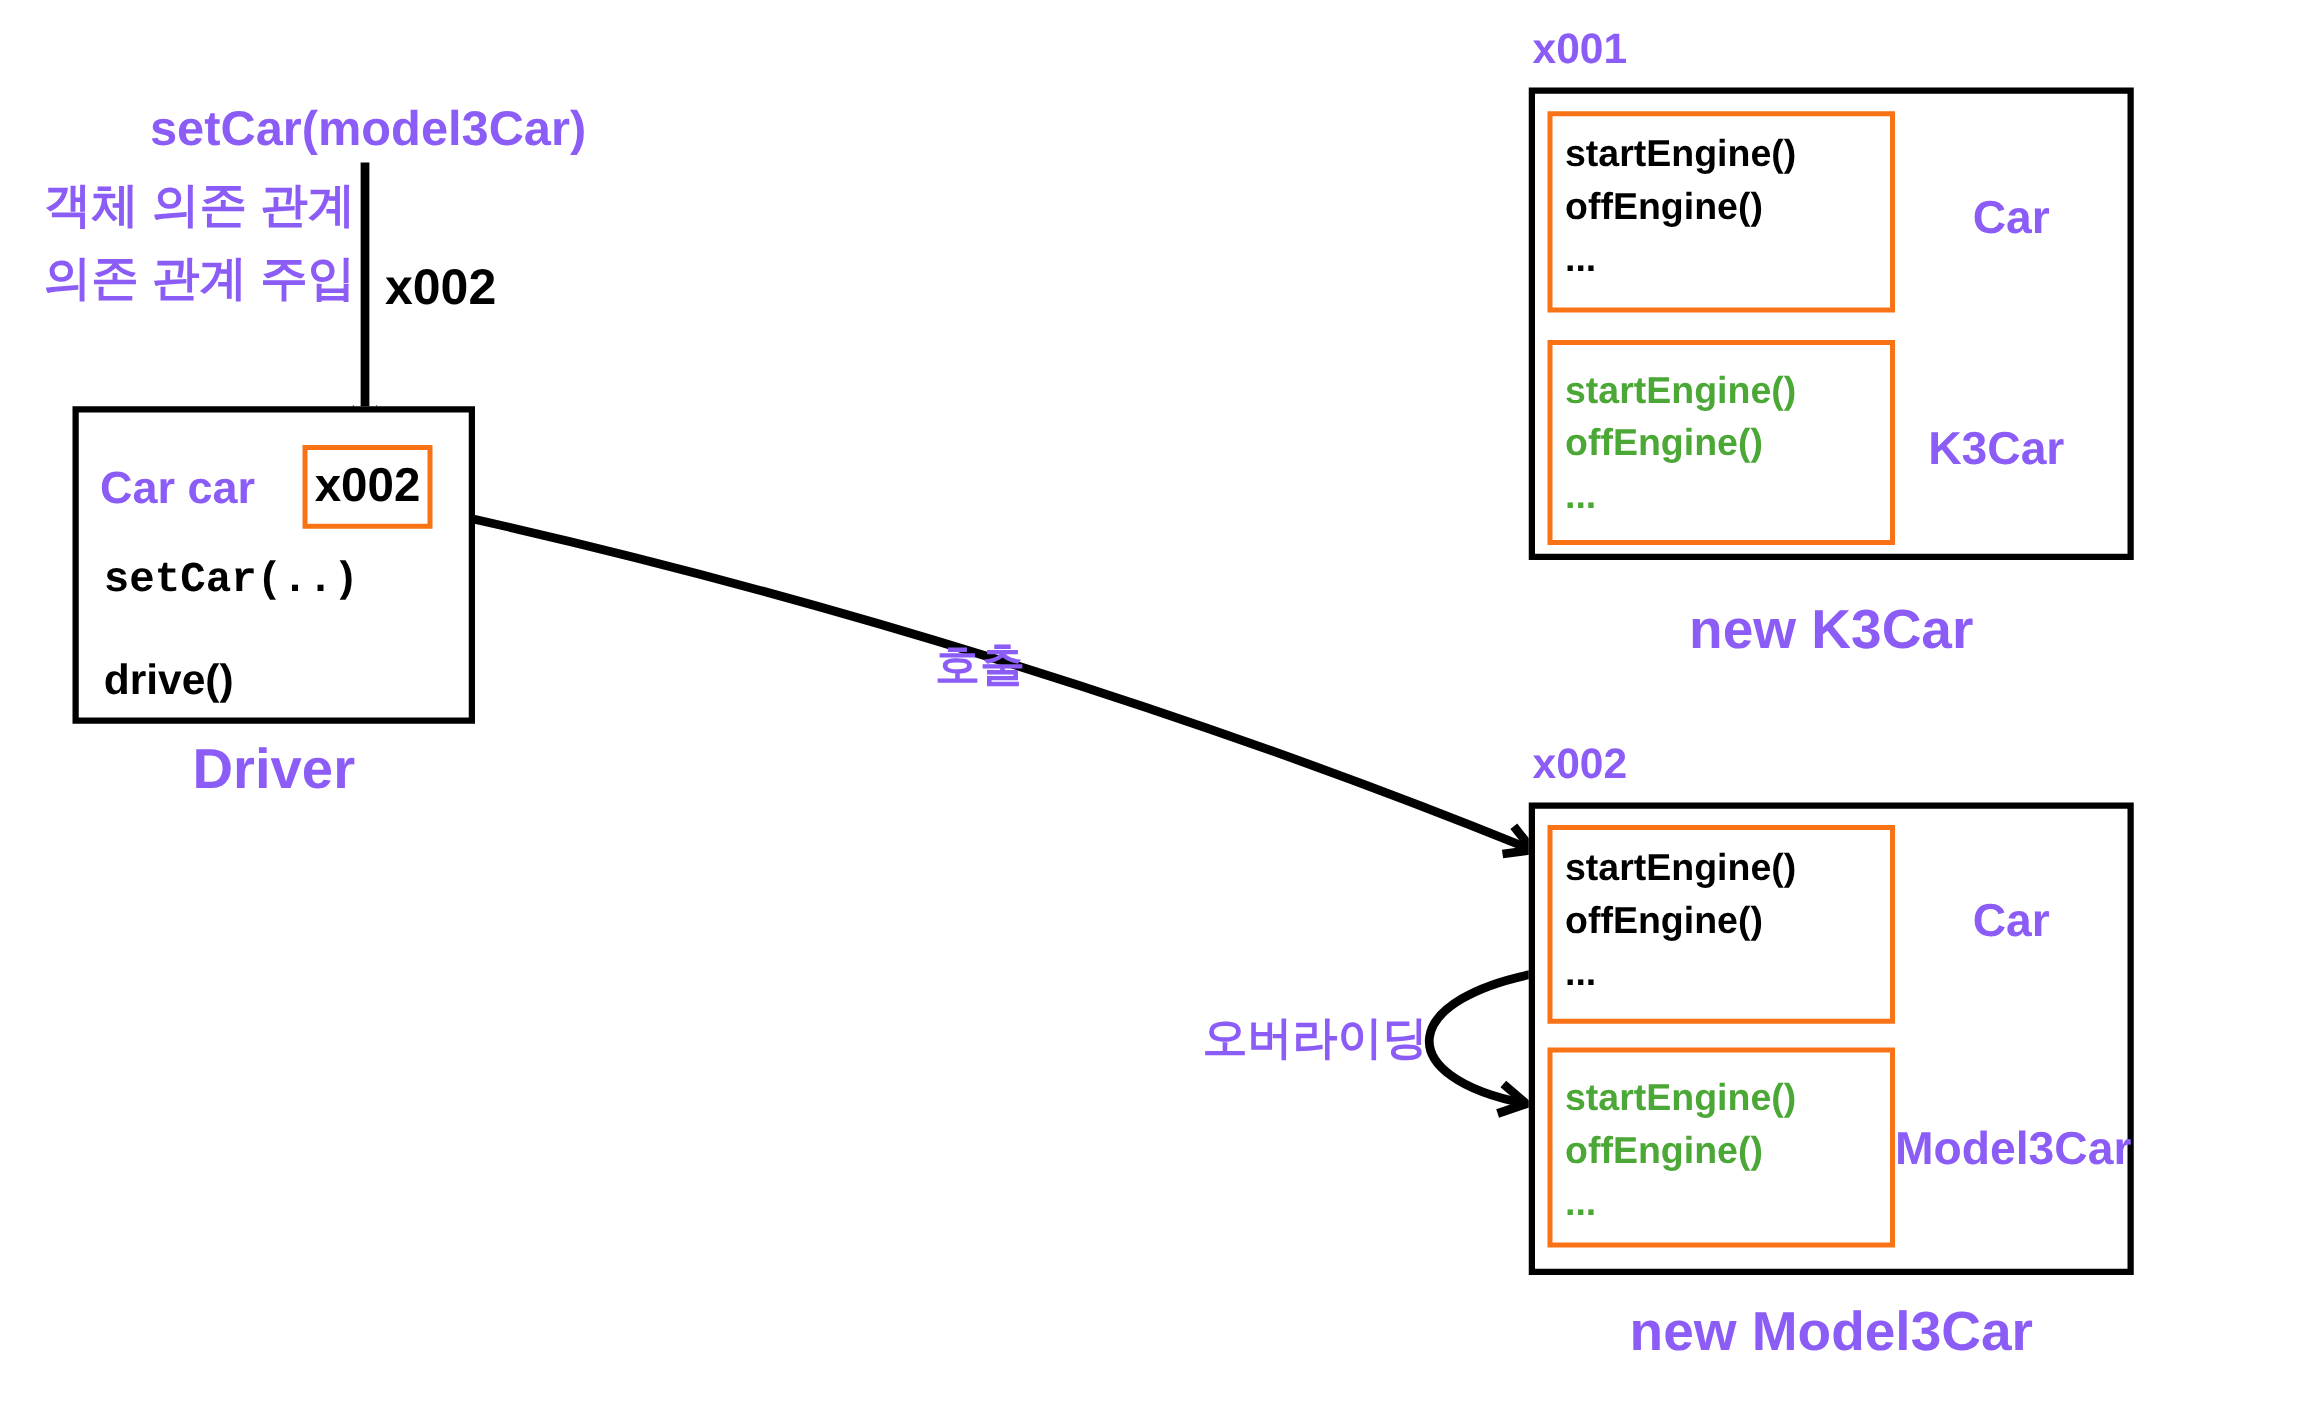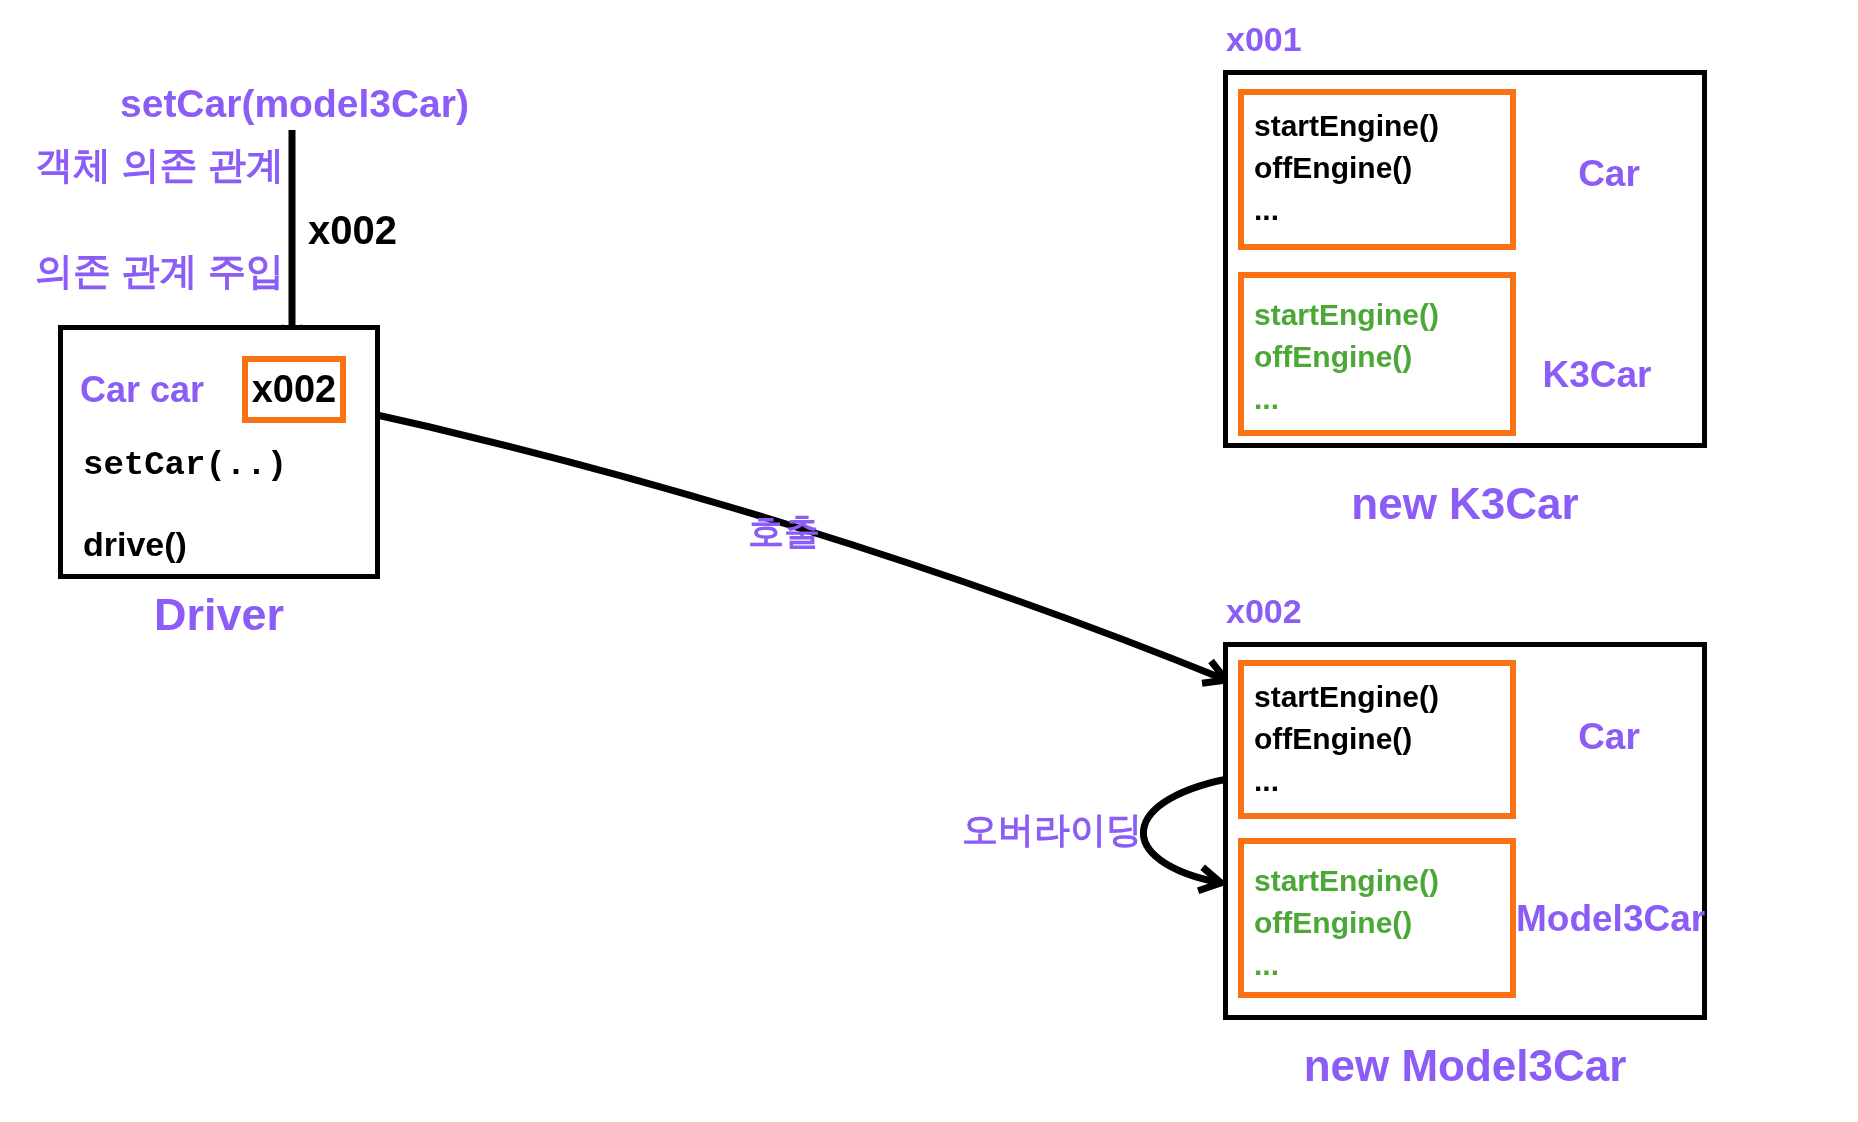--- a/index.html
+++ b/index.html
@@ -10,21 +10,21 @@
     font-family:"Liberation Sans","DejaVu Sans",sans-serif;
     font-weight:700;
     overflow:hidden;
   }
   .t{position:absolute;white-space:nowrap;line-height:1;}
   .gray{color:#8b5cf6;}
   .black{color:#000000;}
   .green{color:#4ca836;}
   .box{position:absolute;box-sizing:border-box;background:#ffffff;}
   .b5{border:5px solid #000;}
-  .b4{border:6px solid #f97316;}
+  .b4{border:4px solid #f97316;}
   .methods{display:block;}
   .mline{font-size:30px;line-height:42px;white-space:nowrap;}
   .center{text-align:center;}
   svg.arrows{position:absolute;left:0;top:0;pointer-events:none;}
 </style>
 </head>
 <body>
 
 <div id="canvas">
 
@@ -34,21 +34,21 @@
         <path d="M4,3 L25,15 L4,27" fill="none" stroke="#000" stroke-width="7"></path>
       </marker>
     </defs>
     <path d="M292,130 L292,347" stroke="#000" stroke-width="7" fill="none" marker-end="url(#ah)"></path>
     <path d="M346,408 C640,472 950,568 1226,680" stroke="#000" stroke-width="7" fill="none" marker-end="url(#ah)"></path>
     <path d="M1238,777 C1118,797 1112,862 1221,883" stroke="#000" stroke-width="7" fill="none" marker-end="url(#ah)"></path>
   </svg>
 
   <div class="t gray" style="left:120px;top:84px;font-size:39px;">setCar(model3Car)</div>
   <div class="t gray" style="left:35px;top:146px;font-size:38px;">객체 의존 관계</div>
-  <div class="t gray" style="left:35px;top:204px;font-size:38px;margin-top:48px;">의존 관계 주입</div>
+  <div class="t gray" style="left:35px;top:204px;font-size:38px;">의존 관계 주입</div>
   <div class="t black" style="left:308px;top:210px;font-size:40px;">x002</div>
 
   <div class="box b5" style="left:58px;top:325px;width:322px;height:254px;"></div>
   <div class="t gray" style="left:80px;top:372px;font-size:36px;">Car car</div>
   <div class="box b4" style="left:242px;top:356px;width:104px;height:67px;display:flex;align-items:center;justify-content:center;">
     <span class="black" style="font-size:38px;">x002</span>
   </div>
   <div class="t black" style="left:83px;top:448px;font-size:34px;font-family:Liberation Mono, monospace;">setCar(..)</div>
   <div class="t black" style="left:83px;top:490px;font-size:34px;margin-top:37px;">drive()</div>
   <div class="t gray center" style="left:58px;top:592px;width:322px;font-size:45px;">Driver</div>
@@ -62,21 +62,21 @@
     <div class="mline black">startEngine()</div>
     <div class="mline black">offEngine()</div>
     <div class="mline black">...</div>
   </div>
   <div class="t gray center" style="left:1516px;top:155px;width:186px;font-size:37px;">Car</div>
   <div class="box b4 methods" style="left:1238px;top:272px;width:278px;height:164px;padding:16px 0 0 10px;">
     <div class="mline green">startEngine()</div>
     <div class="mline green">offEngine()</div>
     <div class="mline green">...</div>
   </div>
-  <div class="t gray center" style="left:1516px;top:340px;width:162px;font-size:37px;margin-top:16px;">K3Car</div>
+  <div class="t gray center" style="left:1516px;top:340px;width:162px;font-size:37px;">K3Car</div>
   <div class="t gray center" style="left:1223px;top:482px;width:484px;font-size:44px;">new K3Car</div>
 
   <div class="t gray" style="left:1226px;top:594px;font-size:34px;">x002</div>
   <div class="box b5" style="left:1223px;top:642px;width:484px;height:378px;"></div>
   <div class="box b4 methods" style="left:1238px;top:660px;width:278px;height:159px;padding:10px 0 0 10px;">
     <div class="mline black">startEngine()</div>
     <div class="mline black">offEngine()</div>
     <div class="mline black">...</div>
   </div>
   <div class="t gray center" style="left:1516px;top:718px;width:186px;font-size:37px;">Car</div>

